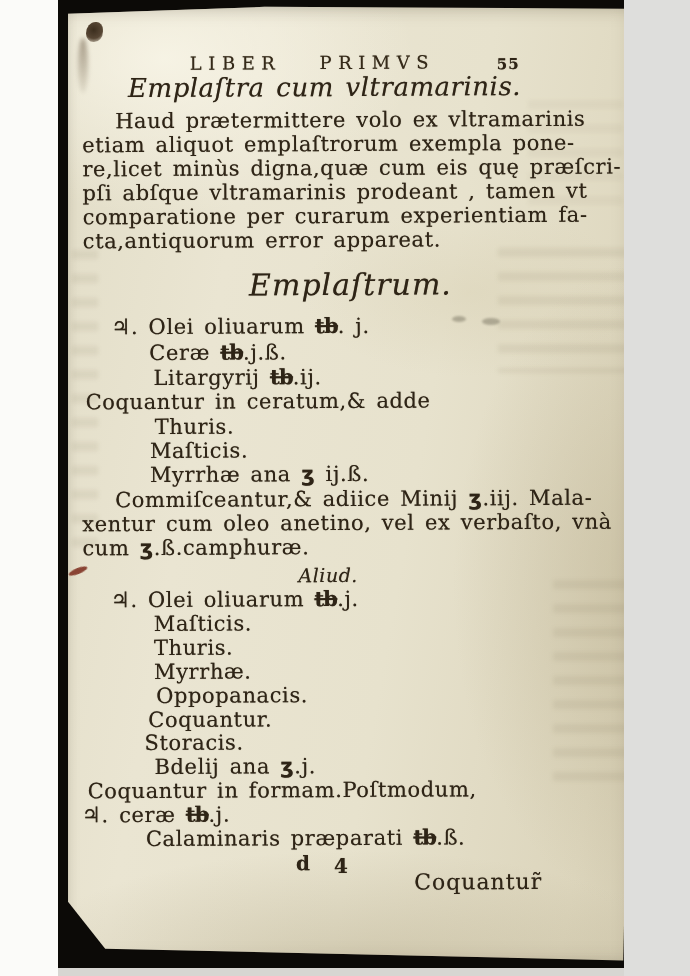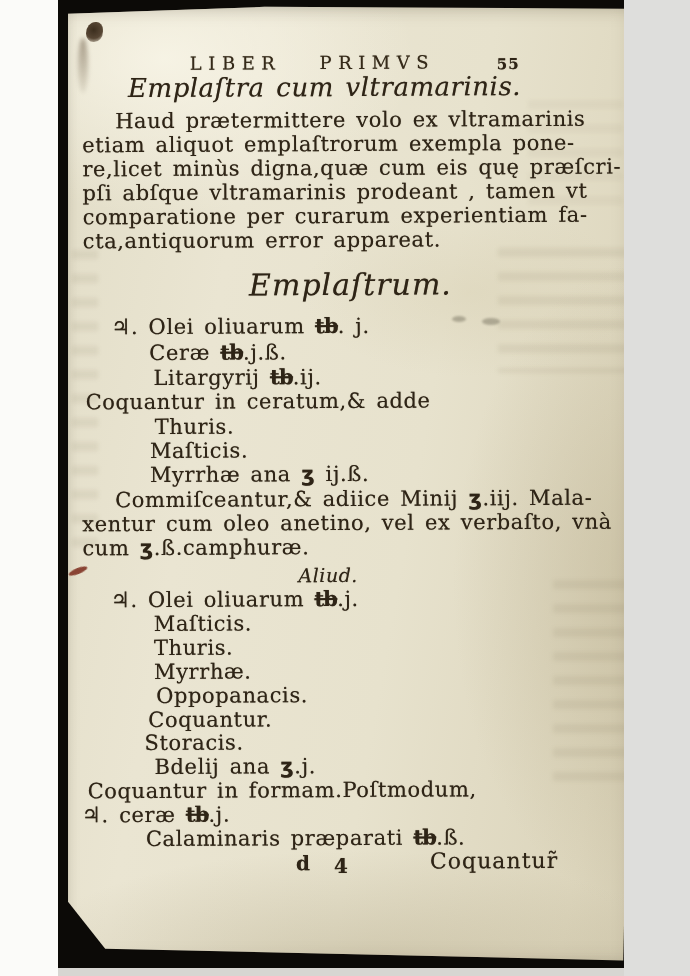--- a/index.html
+++ b/index.html
@@ -122,15 +122,15 @@
     <div class="ln" style="left:155px;top:683px;">Oppopanacis.</div>
     <div class="ln" style="left:147px;top:707px;">Coquantur.</div>
     <div class="ln" style="left:143px;top:730px;">Storacis.</div>
     <div class="ln" style="left:153px;top:754px;">Bdelij ana <span class="oz">ʒ</span>.j.</div>
     <div class="ln" style="left:86px;top:778px;">Coquantur in formam.Poſtmodum,</div>
     <div class="ln" style="left:80px;top:801px;"><span class="rx">♃</span>. ceræ <span class="lb">tb</span>.j.</div>
     <div class="ln" style="left:144px;top:825px;">Calaminaris præparati <span class="lb">tb</span>.ß.</div>
 
     <div class="ln sig" style="left:294px;top:851px;">d</div>
     <div class="ln sig" style="left:332px;top:854px;">4</div>
-    <div class="ln catch" style="left:412px;top:849px;margin-left:16px;">Coquantur̃</div>
+    <div class="ln catch" style="left:412px;top:870px;">Coquantur̃</div>
   </div>
 </div>
 
 </body></html>

